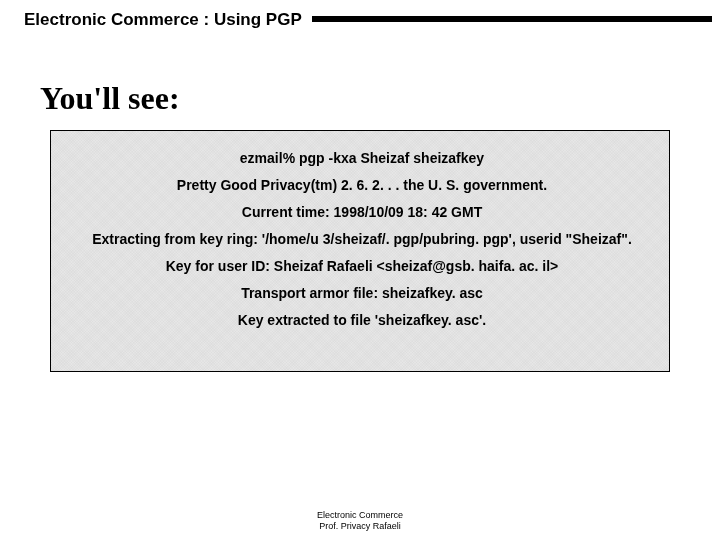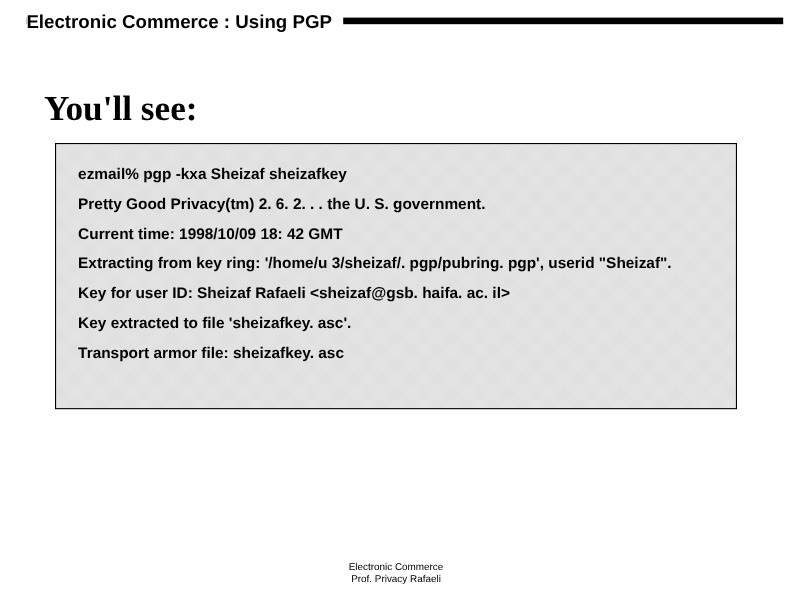--- a/index.html
+++ b/index.html
@@ -61,20 +61,21 @@
     width: 620px;
     height: 242px;
     border: 1px solid #000;
     box-sizing: border-box;
     padding: 14px 16px 10px 20px;
     
     background:
       repeating-linear-gradient(45deg, rgba(0,0,0,0.02) 0px, rgba(0,0,0,0.02) 1px, rgba(0,0,0,0) 1px, rgba(0,0,0,0) 2px),
       repeating-linear-gradient(-45deg, rgba(0,0,0,0.02) 0px, rgba(0,0,0,0.02) 1px, rgba(0,0,0,0) 1px, rgba(0,0,0,0) 2px),
       #e6e6e6;
+    text-align: center;
   }
   .terminal-box .line {
     font-family: Arial, Helvetica, sans-serif;
     font-weight: bold;
     font-size: 14px;
     line-height: 27px;
     white-space: nowrap;
   }
   .footer {
     position: absolute;
@@ -98,22 +99,22 @@
   </div>
 
   <div class="subhead">You'll see:</div>
 
   <div class="terminal-box">
     <div class="line">ezmail% pgp -kxa Sheizaf  sheizafkey</div>
     <div class="line">Pretty Good Privacy(tm) 2. 6. 2. . . the U. S. government.</div>
     <div class="line">Current time: 1998/10/09 18: 42 GMT</div>
     <div class="line">Extracting from key ring: '/home/u 3/sheizaf/. pgp/pubring. pgp', userid "Sheizaf".</div>
     <div class="line">Key for user ID: Sheizaf Rafaeli &lt;sheizaf@gsb. haifa. ac. il&gt;</div>
+    <div class="line">Transport armor file: sheizafkey. asc</div>
     <div class="line">Key extracted to file 'sheizafkey. asc'.</div>
-    <div class="line">Transport armor file: sheizafkey. asc</div>
   </div>
 
   <div class="footer">
     <div>Electronic Commerce</div>
     <div>Prof. Privacy Rafaeli</div>
   </div>
 
 </div>
 
 </body></html>

